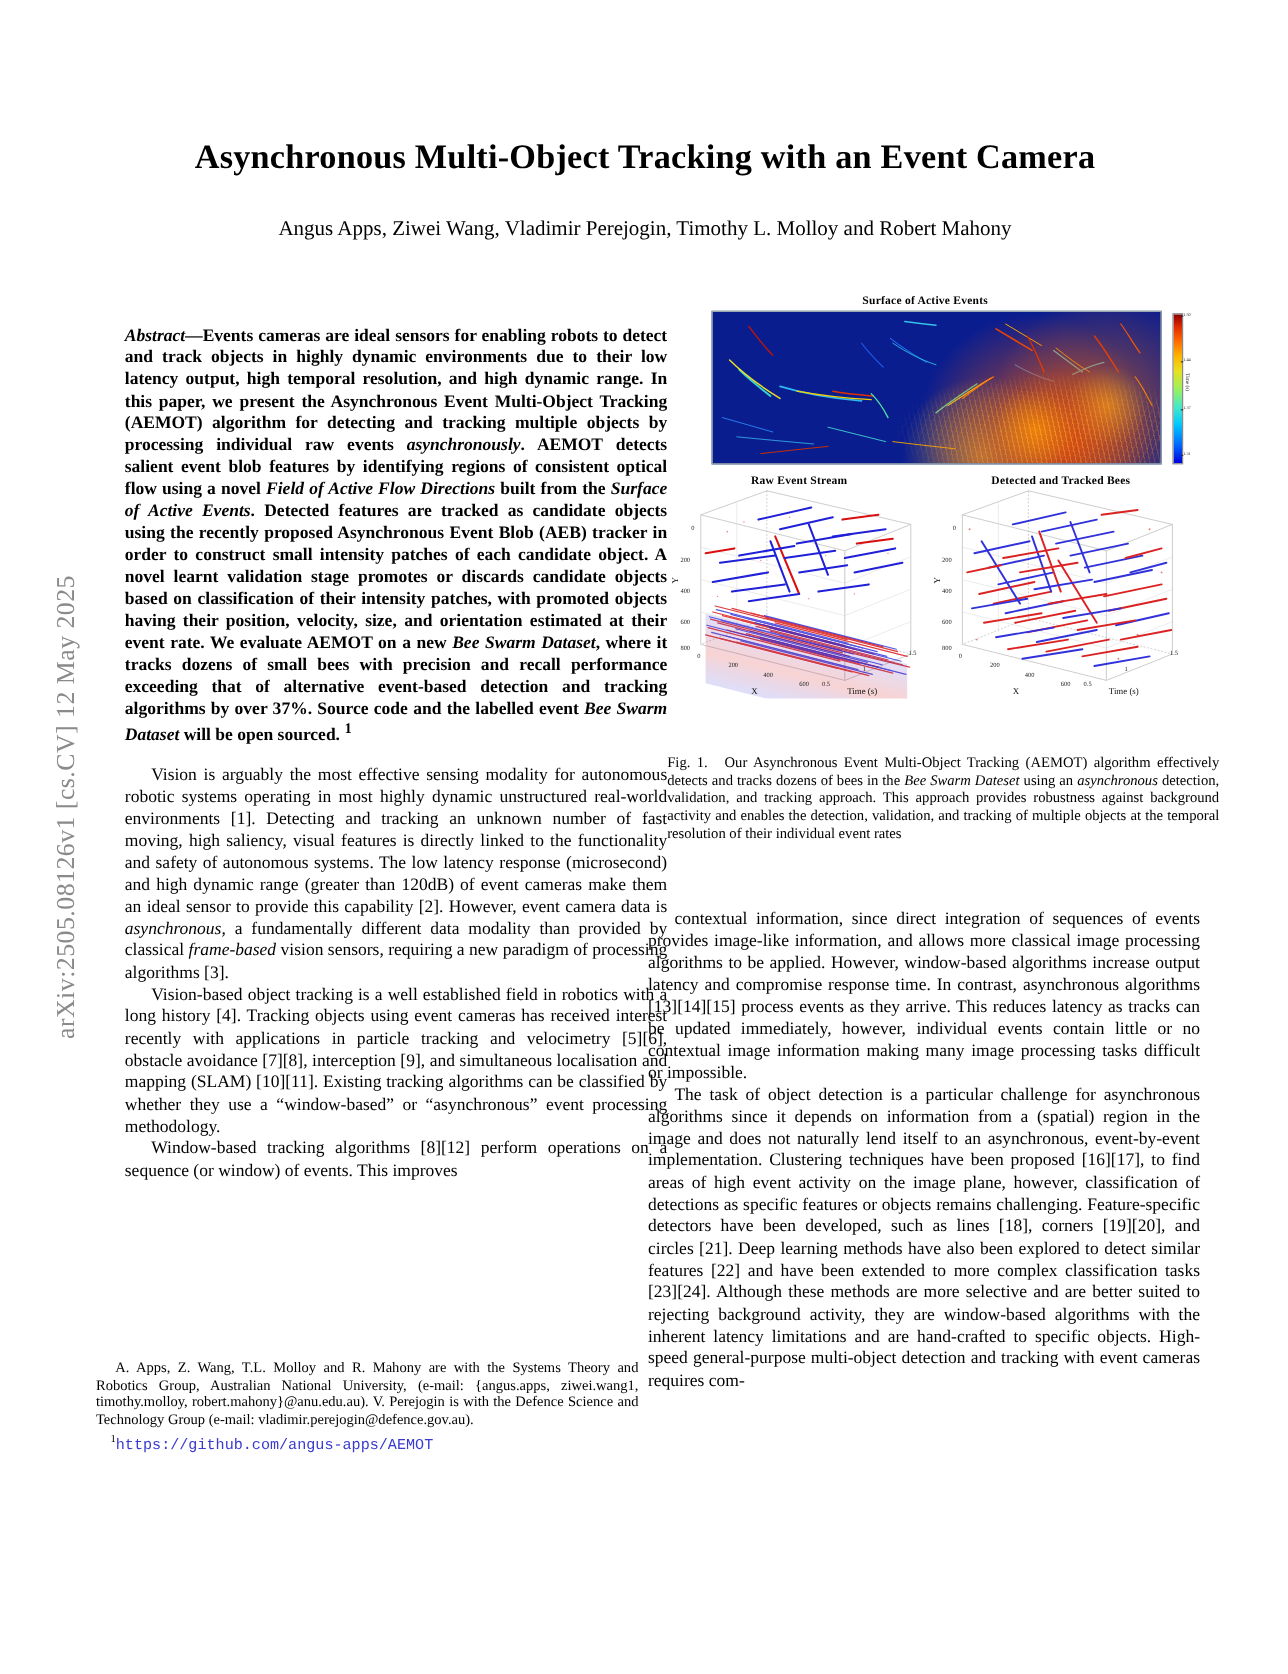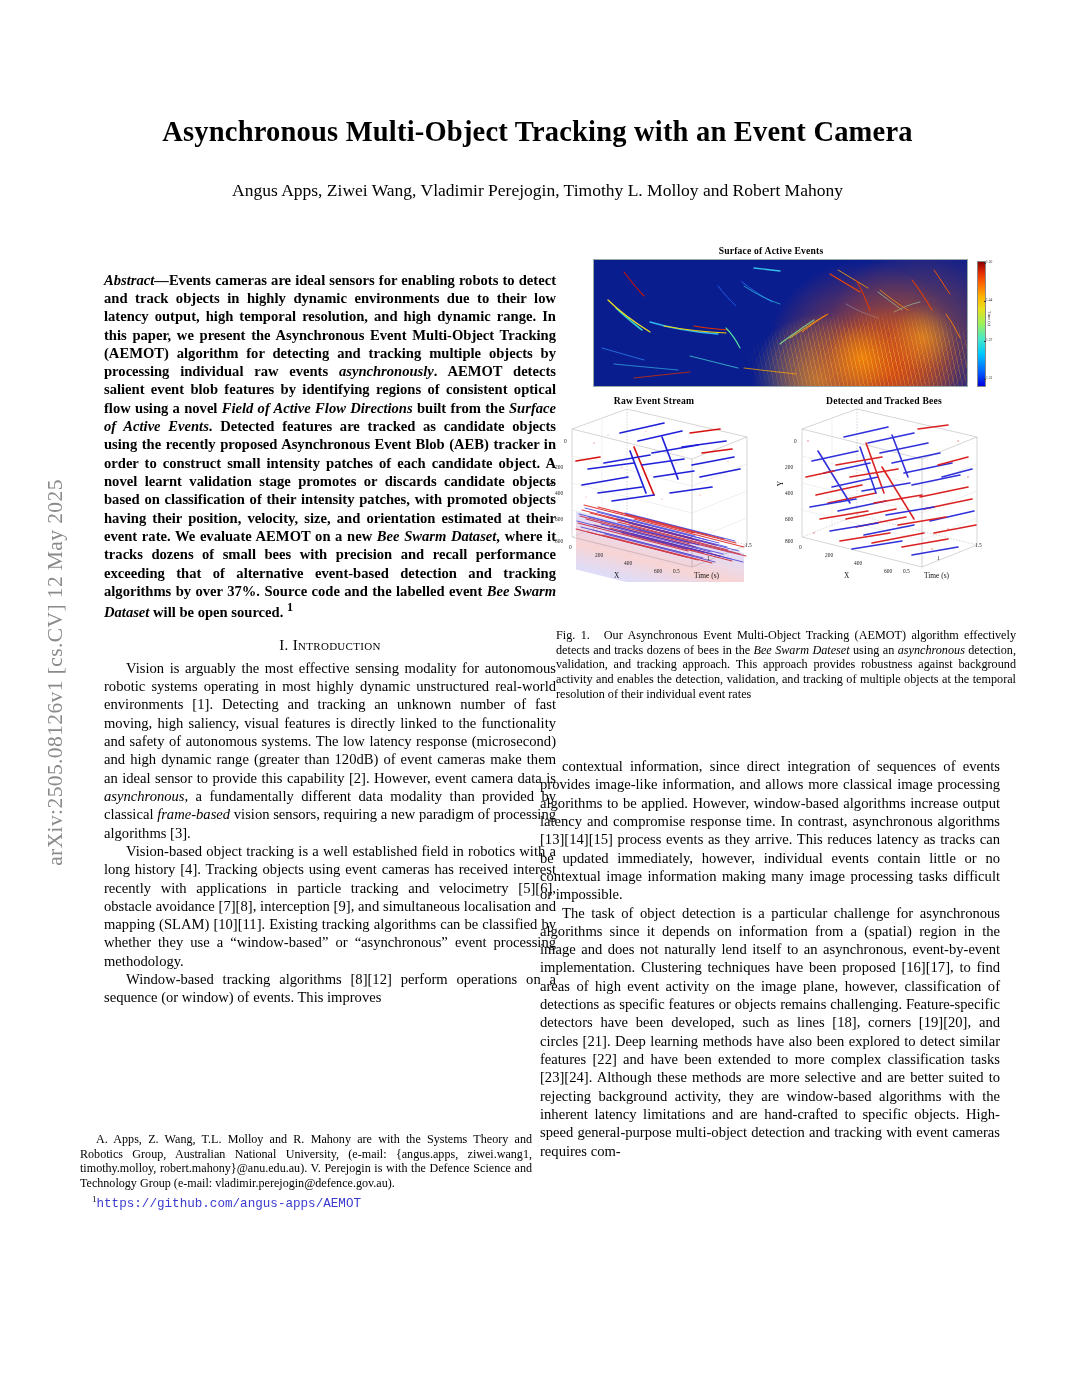--- a/index.html
+++ b/index.html
@@ -206,21 +206,21 @@
     width: 462px;
     height: 190px;
     margin-top: 8px;
   }
   .sub {
     position: absolute;
     top: 0;
     width: 224px;
     height: 190px;
   }
-  #sub-left  { left: 2px; }
+  #sub-left  { left: 14px; }
   #sub-right { left: 232px; }
   .sub .plot-title { margin-bottom: 1px; }
   .sub-canvas {
     position: relative;
     width: 224px;
     height: 175px;
   }
   .sub-canvas svg { display: block; }
   .axlabel {
     position: absolute;
@@ -266,24 +266,20 @@
 <div id="page">
 
   <div id="title">Asynchronous Multi-Object Tracking with an Event Camera</div>
   <div id="authors">Angus Apps, Ziwei Wang, Vladimir Perejogin, Timothy L. Molloy and Robert Mahony</div>
 
   <div class="col" id="col-left">
 
     <p class="abstract"><span class="lead">Abstract—</span><span>Events cameras are ideal sensors for enabling robots to detect and track objects in highly dynamic environments due to their low latency output, high temporal resolution, and high dynamic range. In this paper, we present the Asynchronous Event Multi-Object Tracking (AEMOT) algorithm for detecting and tracking multiple objects by processing individual raw events </span><i>asynchronously</i><span>. AEMOT detects salient event blob features by identifying regions of consistent optical flow using a novel </span><i>Field of Active Flow Directions</i><span> built from the </span><i>Surface of Active Events</i><span>. Detected features are tracked as candidate objects using the recently proposed Asynchronous Event Blob (AEB) tracker in order to construct small intensity patches of each candidate object. A novel learnt validation stage promotes or discards candidate objects based on classification of their intensity patches, with promoted objects having their position, velocity, size, and orientation estimated at their event rate. We evaluate AEMOT on a new </span><i>Bee Swarm Dataset</i><span>, where it tracks dozens of small bees with precision and recall performance exceeding that of alternative event-based detection and tracking algorithms by over 37%. Source code and the labelled event </span><i>Bee Swarm Dataset</i><span> will be open sourced. </span><sup>1</sup>
     </p>
 
-    <h2 class="section">
-      <span class="num">I.</span>
-      <span>Introduction</span>
-    </h2>
 
     <p class="body first"><span>Vision is arguably the most effective sensing modality for autonomous robotic systems operating in most highly dynamic unstructured real-world environments [1]. Detecting and tracking an unknown number of fast moving, high saliency, visual features is directly linked to the functionality and safety of autonomous systems. The low latency response (microsecond) and high dynamic range (greater than 120dB) of event cameras make them an ideal sensor to provide this capability [2]. However, event camera data is </span><i>asynchronous</i><span>, a fundamentally different data modality than provided by classical </span><i>frame-based</i><span> vision sensors, requiring a new paradigm of processing algorithms [3].</span>
     </p>
 
     <p class="body">Vision-based object tracking is a well established field in robotics with a long history [4]. Tracking objects using event cameras has received interest recently with applications in particle tracking and velocimetry [5][6], obstacle avoidance [7][8], interception [9], and simultaneous localisation and mapping (SLAM) [10][11]. Existing tracking algorithms can be classified by whether they use a “window-based” or “asynchronous” event processing methodology.</p>
     <p class="body">Window-based tracking algorithms [8][12] perform operations on a sequence (or window) of events. This improves</p>
   </div>
 
   <div id="footnotes">
 

